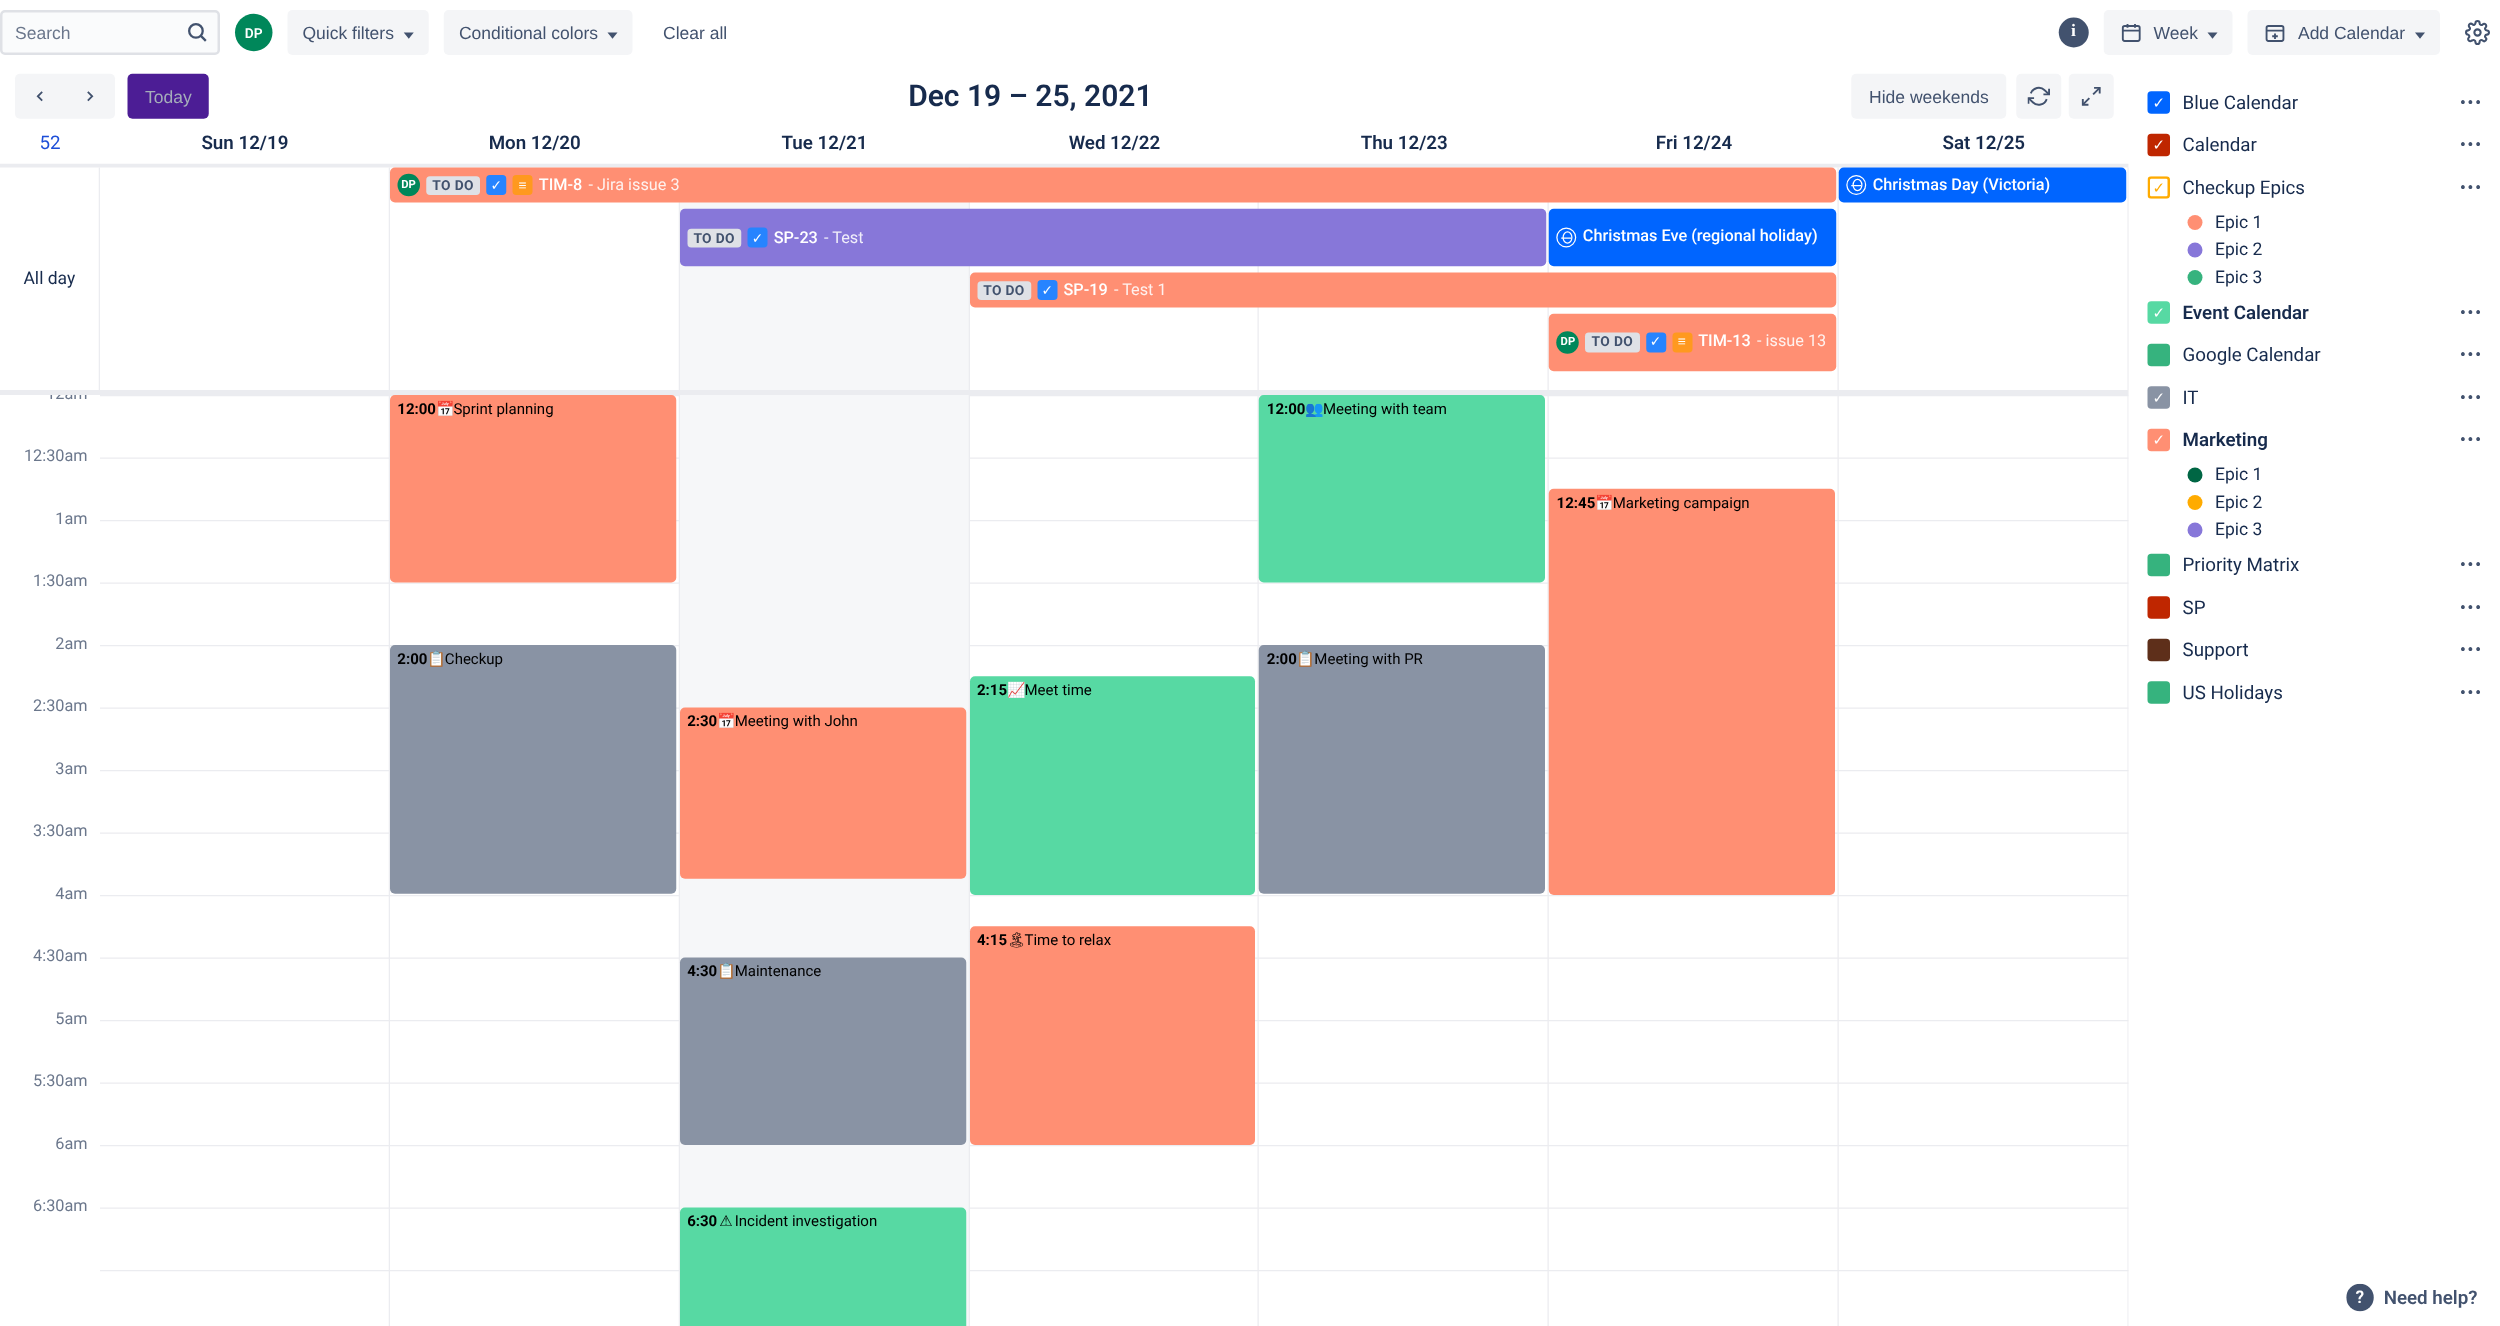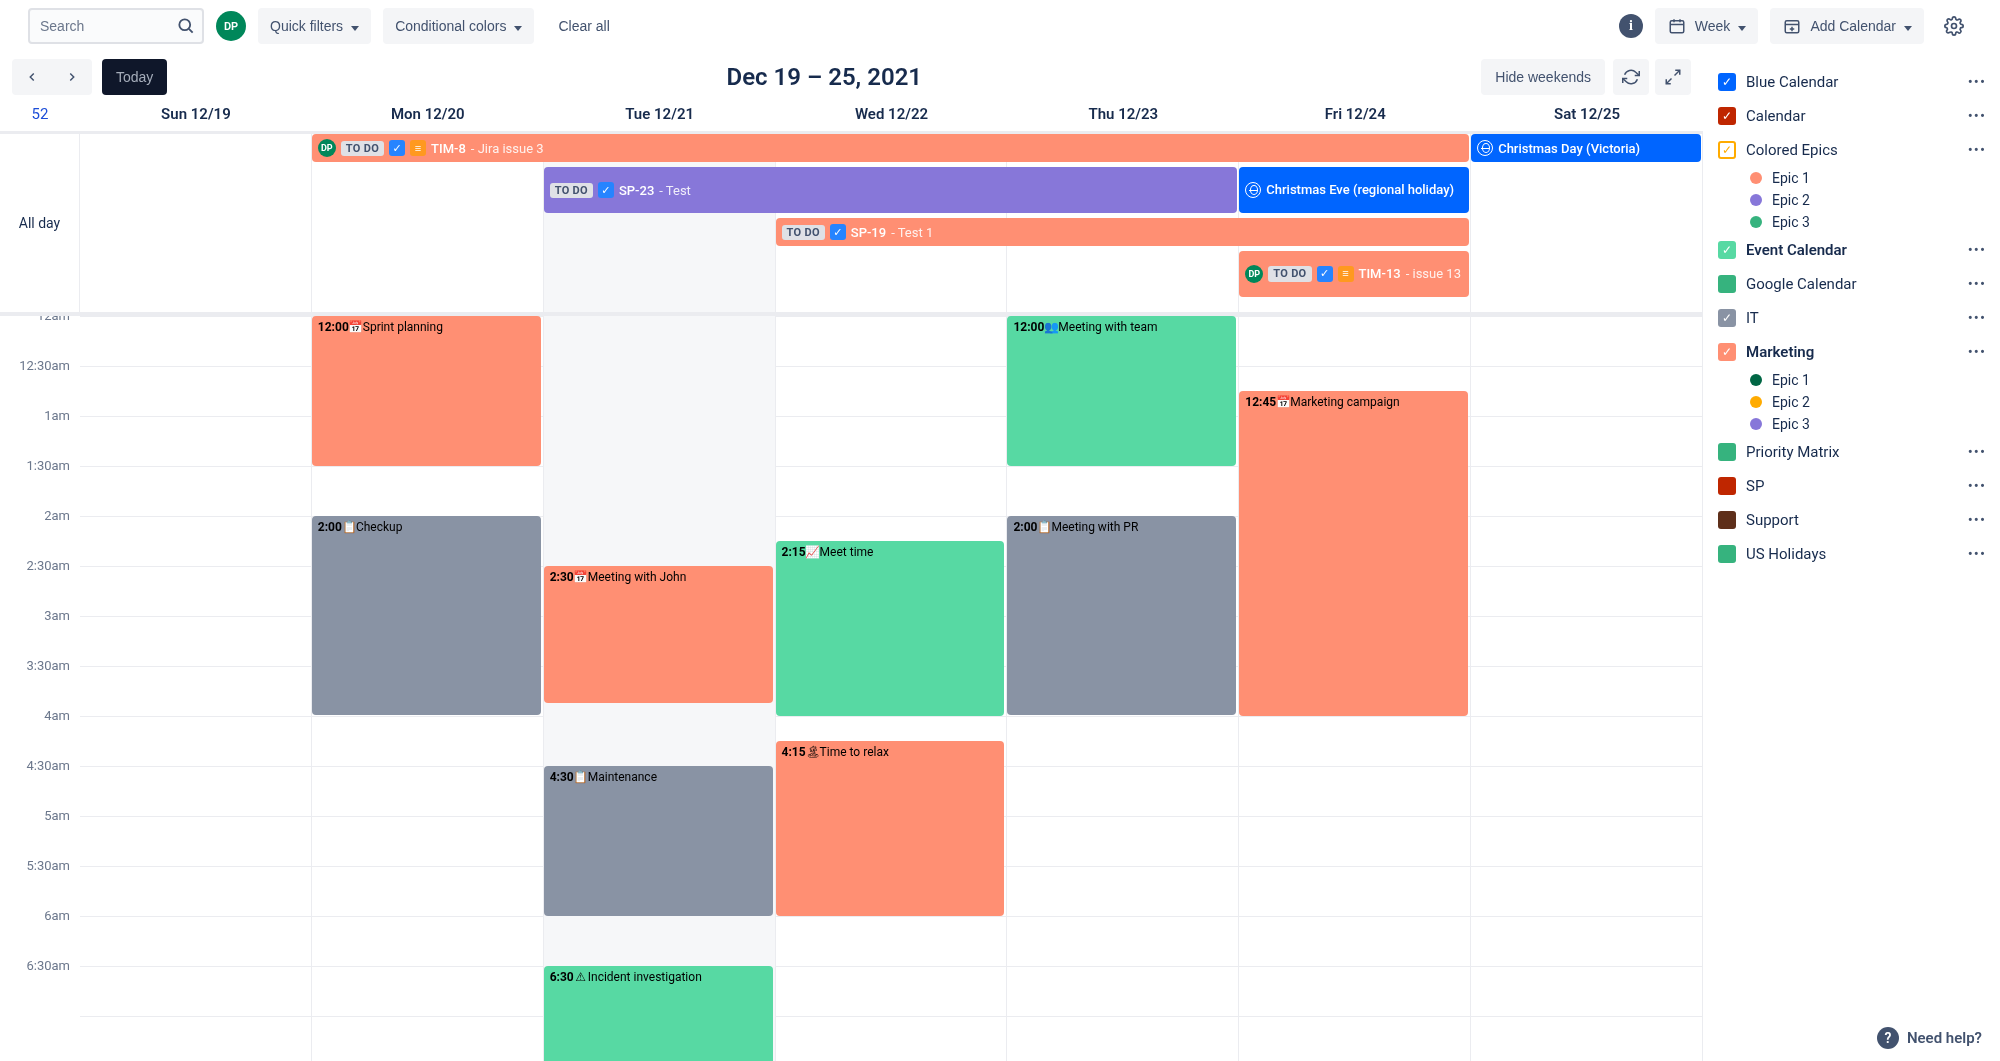--- a/index.html
+++ b/index.html
@@ -2,21 +2,21 @@
 <html><head>
 <meta charset="utf-8">
 <style>
   * { box-sizing: border-box; margin: 0; padding: 0; }
   body {
     font-family: -apple-system, BlinkMacSystemFont, "Segoe UI", Roboto, Arial, sans-serif;
     font-size: 14px; color: #172b4d; background: #fff; overflow: hidden;
     width: 2000px; height: 1061px;
   }
   .toolbar {
-    display: flex; align-items: center; gap: 12px; padding: 8px 28px;
+    display: flex; align-items: center; gap: 12px; padding: 8px 0;
     border-bottom: 1px solid #fff;
   }
   .search-wrap { position: relative; }
   .search {
     width: 176px; height: 36px; padding: 6px 34px 6px 10px;
     border: 2px solid #dfe1e6; border-radius: 4px; background: #fafbfc;
     font-size: 14px; color: #172b4d;
   }
   .search::placeholder { color: #6b778c; }
   .search-icon-wrap { position: absolute; right: 8px; top: 8px; color: #42526e; }
@@ -57,21 +57,21 @@
   }
   .nav-btns { display:flex; gap:0; }
   .nav-btn {
     width: 40px; height: 36px; border:none; background:#f4f5f7;
     color:#42526e; cursor:pointer; display:flex; align-items:center; justify-content:center;
   }
   .nav-btn:first-child{border-radius:4px 0 0 4px;}
   .nav-btn:last-child{border-radius:0 4px 4px 0;}
   .today-btn {
     margin-left: 10px; height:36px; padding:0 14px; border:none;
-    background:#0f172a; color:#a5adba; border-radius:4px; font-size:14px;text-align:right;
+    background:#4c1d95; color:#a5adba; border-radius:4px; font-size:14px;text-align:right;
   }
   .date-range { flex:1; text-align:center; font-size:24px; font-weight:600; color:#172b4d;}
   .hide-wknd { font-size:14px; color:#42526e; background:#f4f5f7; border:none;
     height:36px; padding:0 14px; border-radius:4px; margin-right:8px;}
   .grid-wrap { flex:1; overflow:hidden; display:flex; flex-direction:column; }
   .day-headers {
     display:grid; grid-template-columns: 80px repeat(7, 1fr);
     border-bottom: 3px solid #ebecf0; font-weight:600; text-align:center;
     font-size:15px; color:#172b4d;
   }
@@ -400,21 +400,21 @@
       </div>
       <div class="side-item">
         <span class="cbx filled" style="--c: #bf2600;">✓</span>
         <span class="lbl-txt">Calendar</span>
         <span class="dots">•••</span>
       </div>
       <div class="side-item">
         <span class="cbx outline" style="--c: #ffab00;">
           <span style="color:#ffab00;">✓</span>
         </span>
-        <span class="lbl-txt">Colored Epics</span>
+        <span class="lbl-txt">Checkup Epics</span>
         <span class="dots">•••</span>
       </div>
       <div class="sub-item">
         <span class="dot" style="background: rgb(255, 143, 115);"></span>
         <span>Epic 1</span>
       </div>
       <div class="sub-item">
         <span class="dot" style="background: rgb(135, 119, 217);"></span>
         <span>Epic 2</span>
       </div>

